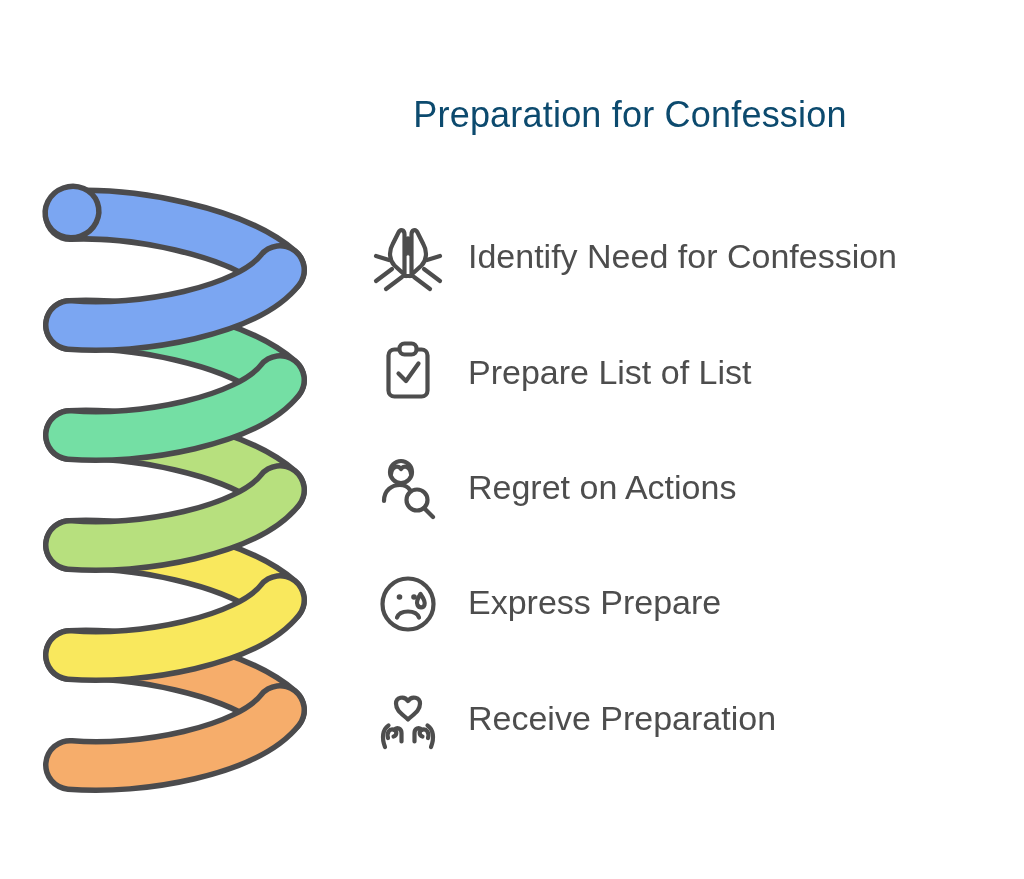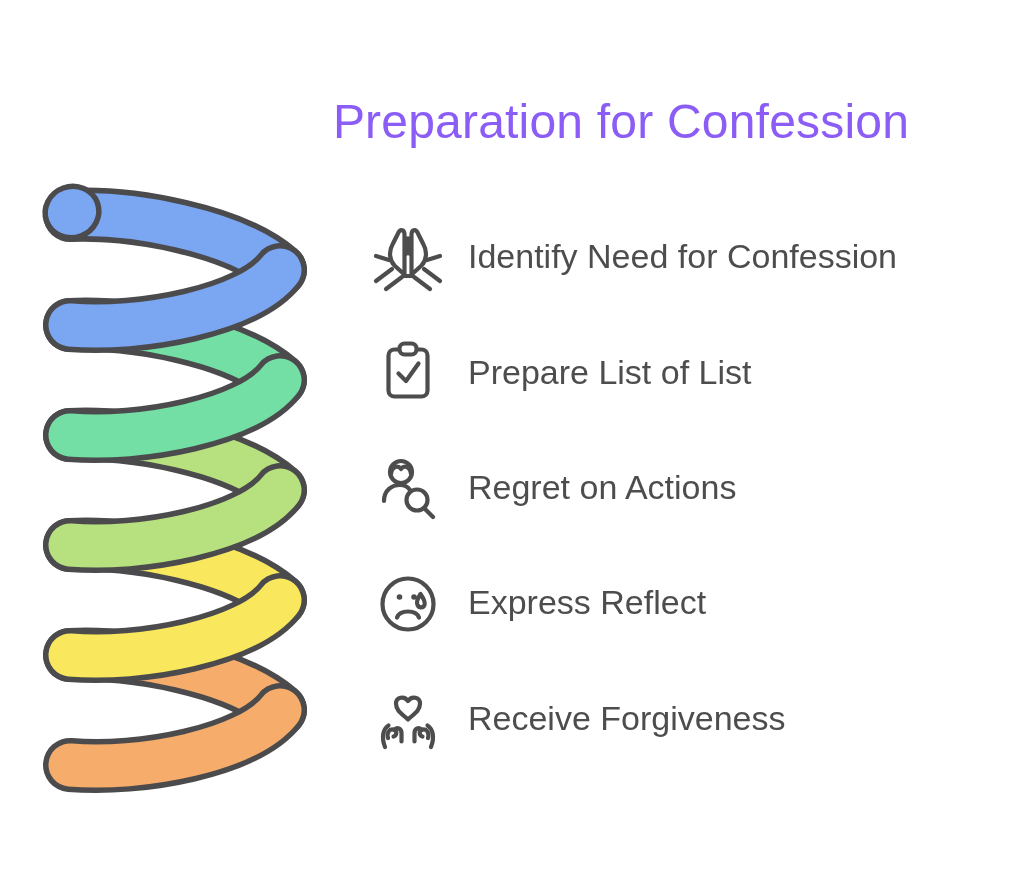--- a/index.html
+++ b/index.html
@@ -1,22 +1,22 @@
 <!DOCTYPE html>
 <html><head>
 <meta charset="utf-8">
 <style>
   html,body{margin:0;padding:0;}
   body{
     width:1024px;height:879px;background:#ffffff;position:relative;
     font-family:"Liberation Sans", sans-serif;overflow:hidden;
   }
   .title{
-    position:absolute;left:321px;top:94px;width:600px;
-    text-align:center;font-size:48px;color:#8b5cf6;letter-spacing:.2px;
+    position:absolute;left:330px;top:94px;width:600px;
+    text-align:center;font-size:36px;color:#0c4a6e;letter-spacing:.2px;
   }
   .spiral{position:absolute;left:10px;top:170px;}
   .spiral path{fill:none;stroke-linecap:round;}
   .so{stroke-width:54px;}
   .sf{stroke-width:43px;}
   .steps{position:absolute;left:372px;top:199px;display:flex;flex-direction:column;}
   .step{height:115.4px;display:flex;align-items:center;gap:24px;}
   .icon{width:72px;height:72px;flex:0 0 72px;display:flex;align-items:center;justify-content:center;}
   .icon svg{width:70px;height:70px;}
   .st{fill:none;stroke:#4d4d4d;stroke-width:4.2px;stroke-linecap:round;stroke-linejoin:round;}
@@ -130,31 +130,31 @@
   <div class="step">
     <span class="icon">
       <svg viewBox="0 0 70 70">
         <circle class="st" cx="35" cy="36" r="25.5"></circle>
         <circle class="fl" cx="26.5" cy="29" r="2.8"></circle>
         <circle class="fl" cx="41" cy="29" r="2.8"></circle>
         <path class="st" d="M47.5 26 C44.5 30.5 43 33.5 44.5 37 C46 40.2 50.5 40 51.5 36.8 C52.4 33.8 50.3 30 47.5 26 Z" stroke-width="3.4"></path>
         <path class="st" d="M24 49.5 C27 41.5 43 41.5 46 49.5"></path>
       </svg>
     </span>
-    <span class="label">Express Reflect</span>
+    <span class="label">Express Prepare</span>
   </div>
 
   <div class="step">
     <span class="icon">
       <svg viewBox="0 0 70 70">
         <path class="st" d="M35 36.5 C28.5 30.5 23 27.5 23 20.5 C23 14.5 31 12 35 18 C39 12 47 14.5 47 20.5 C47 27.5 41.5 30.5 35 36.5 Z"></path>
         <path class="st" d="M12 64 C8.5 55 9.5 46.5 15.5 42.5"></path>
         <path class="st" d="M15 55 C13.5 49.5 16.5 45.5 20.5 46.5 C24.5 47.5 24 52.5 20.5 53.5"></path>
         <path class="st" d="M21 47 C24 43.5 28.5 45.5 28.5 50 L28.5 58.5"></path>
         <path class="st" d="M58 64 C61.5 55 60.5 46.5 54.5 42.5"></path>
         <path class="st" d="M55 55 C56.5 49.5 53.5 45.5 49.5 46.5 C45.5 47.5 46 52.5 49.5 53.5"></path>
         <path class="st" d="M49 47 C46 43.5 41.5 45.5 41.5 50 L41.5 58.5"></path>
       </svg>
     </span>
-    <span class="label">Receive Forgiveness</span>
+    <span class="label">Receive Preparation</span>
   </div>
 
 </div>
 
 </body></html>

